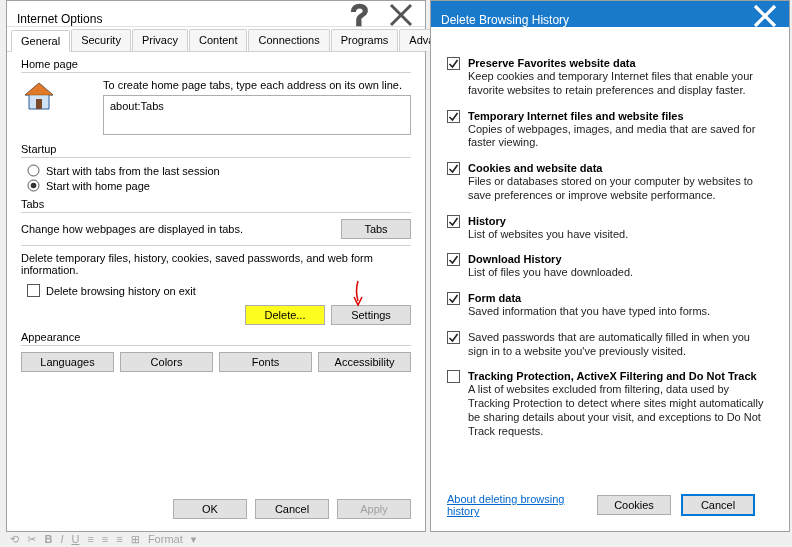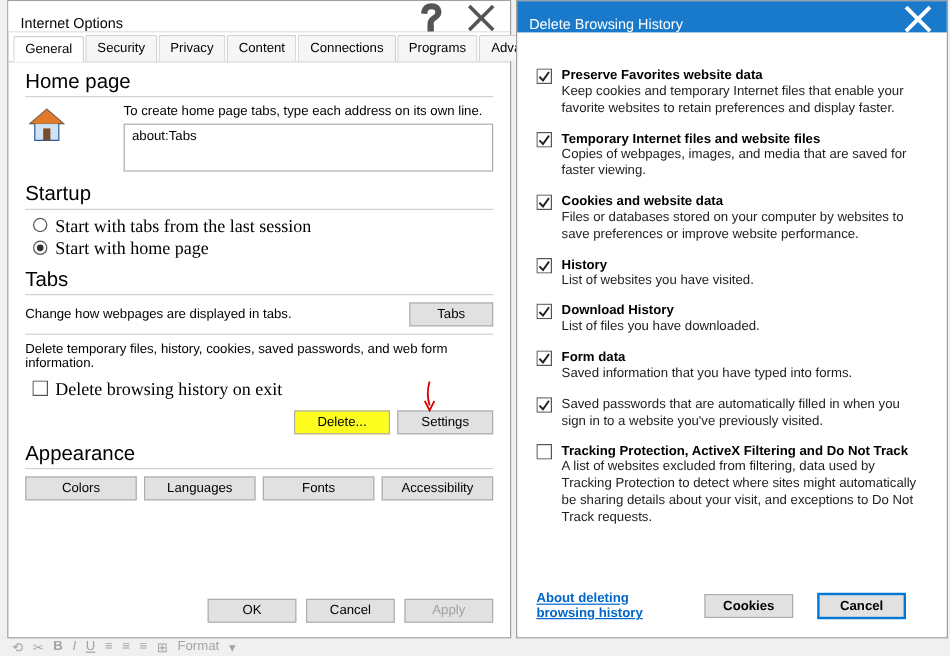--- a/index.html
+++ b/index.html
@@ -15,38 +15,38 @@
 
 #internet-options { left: 6px; top: 0; width: 420px; height: 532px; }
 #delete-history { left: 430px; top: 0; width: 360px; height: 532px; }
 
 .tabs-row { display: flex; border-bottom: 1px solid #d0d0d0; padding: 2px 4px 0 4px; gap: 1px; }
 .tab { padding: 4px 9px; border: 1px solid #d0d0d0; border-bottom: none; border-radius: 2px 2px 0 0; font-size: 11px; background: #f6f6f6; }
 .tab.active { background: #fff; position: relative; top: 1px; border-bottom: 1px solid #fff; }
 
 .body-area { flex: 1; padding: 6px 14px 4px 14px; position: relative; overflow: hidden; }
 
-.grp-label { font-size: 17px; padding-bottom: 2px; display: block; }
+.grp-label { font-size: 11px; padding-bottom: 2px; display: block; }
 .grp-line { border-top: 1px solid #d0d0d0; margin-bottom: 6px; }
 .section { margin-bottom: 6px; }
 
 .homepage-row { display: flex; gap: 10px; }
 .home-icon { width: 36px; height: 36px; flex: 0 0 36px; }
 .home-icon svg { width: 36px; height: 36px; }
 .homepage-aside { flex: 1; padding-left: 36px; }
 .homepage-text { font-size: 11px; margin-bottom: 4px; }
 textarea.url-box { width: 100%; height: 40px; font-size: 11px; padding: 4px 6px; resize: none; border: 1px solid #abadb3; font-family: inherit; }
 
 .btn { font-size: 11px; padding: 3px 10px; border: 1px solid #adadad; background: #e1e1e1; min-width: 74px; text-align: center; display: inline-block; cursor: default; }
 .btn.primary { border: 2px solid #0078d7; }
 .btn.disabled { color: #a0a0a0; }
 
 .hpbtns { display: flex; gap: 6px; justify-content: flex-end; margin-top: 8px; }
 
-.radio-line, .check-line { display: flex; gap: 6px; font-size: 15px; margin: 2px 0 2px 6px; font-family: Liberation Serif, serif; }
+.radio-line, .check-line { display: flex; align-items: center; gap: 6px; font-size: 11px; margin: 2px 0 2px 6px; }
 .radio-line svg, .check-line svg { width: 13px; height: 13px; flex: 0 0 13px; }
 
 .tabs-section-row { display: flex; align-items: center; }
 .tabs-section-row .text { flex: 1; font-size: 11px; }
 
 .hist-row { display: flex; justify-content: flex-end; gap: 6px; margin-top: 8px; position: relative; }
 
 .appearance-btns { display: flex; gap: 6px; }
 
 .footer { display: flex; gap: 8px; justify-content: flex-end; padding: 12px 14px 12px 14px; }
@@ -58,21 +58,21 @@
 
 
 .dh-body { padding: 30px 16px 4px 16px; font-size: 11px; flex: 1; overflow: hidden; }
 .dh-item { display: flex; gap: 8px; margin-bottom: 12px; }
 .dh-item .cb { flex: 0 0 13px; height: 13px; }
 .dh-item .cb svg { width: 13px; height: 13px; }
 .dh-item .ct { flex: 1; }
 .dh-item .ct .lbl { font-weight: bold; font-size: 11px; margin-bottom: 1px; }
 .dh-item .ct .desc { font-size: 11px; color: #222; line-height: 1.25; }
 
-.dh-footer { display: flex; align-items: center; padding: 10px 34px 14px 16px; gap: 20px; font-weight: bold; }
+.dh-footer { display: flex; align-items: center; padding: 10px 34px 14px 16px; gap: 10px; }
 .dh-footer .link { color: #0066cc; text-decoration: underline; flex: 1; font-size: 11px; }
 
 .toolbar-strip { position: absolute; left: 4px; bottom: 0; right: 0; height: 16px; display: flex; align-items: center; gap: 8px; font-size: 11px; color: #666; padding: 0 6px; overflow: hidden; }
 .toolbar-strip span { opacity: .55; }
 </style>
 </head>
 <body>
 
 <div class="dialog" id="internet-options">
   <div class="titlebar white">
@@ -162,22 +162,22 @@
           </svg>
         <span class="btn hl-btn" style="min-width:80px">Delete...</span>
         <span class="btn" style="min-width:80px">Settings</span>
       </div>
     </div>
 
     <div class="section">
       <span class="grp-label">Appearance</span>
       <div class="grp-line"></div>
       <div class="appearance-btns">
+        <span class="btn" style="flex:1">Languages</span>
         <span class="btn" style="flex:1">Colors</span>
-        <span class="btn" style="flex:1">Languages</span>
         <span class="btn" style="flex:1">Fonts</span>
         <span class="btn" style="flex:1">Accessibility</span>
       </div>
     </div>
 
   </div>
 
   <div class="footer">
     <span class="btn" style="min-width:74px">OK</span>
     <span class="btn" style="min-width:74px">Cancel</span>

